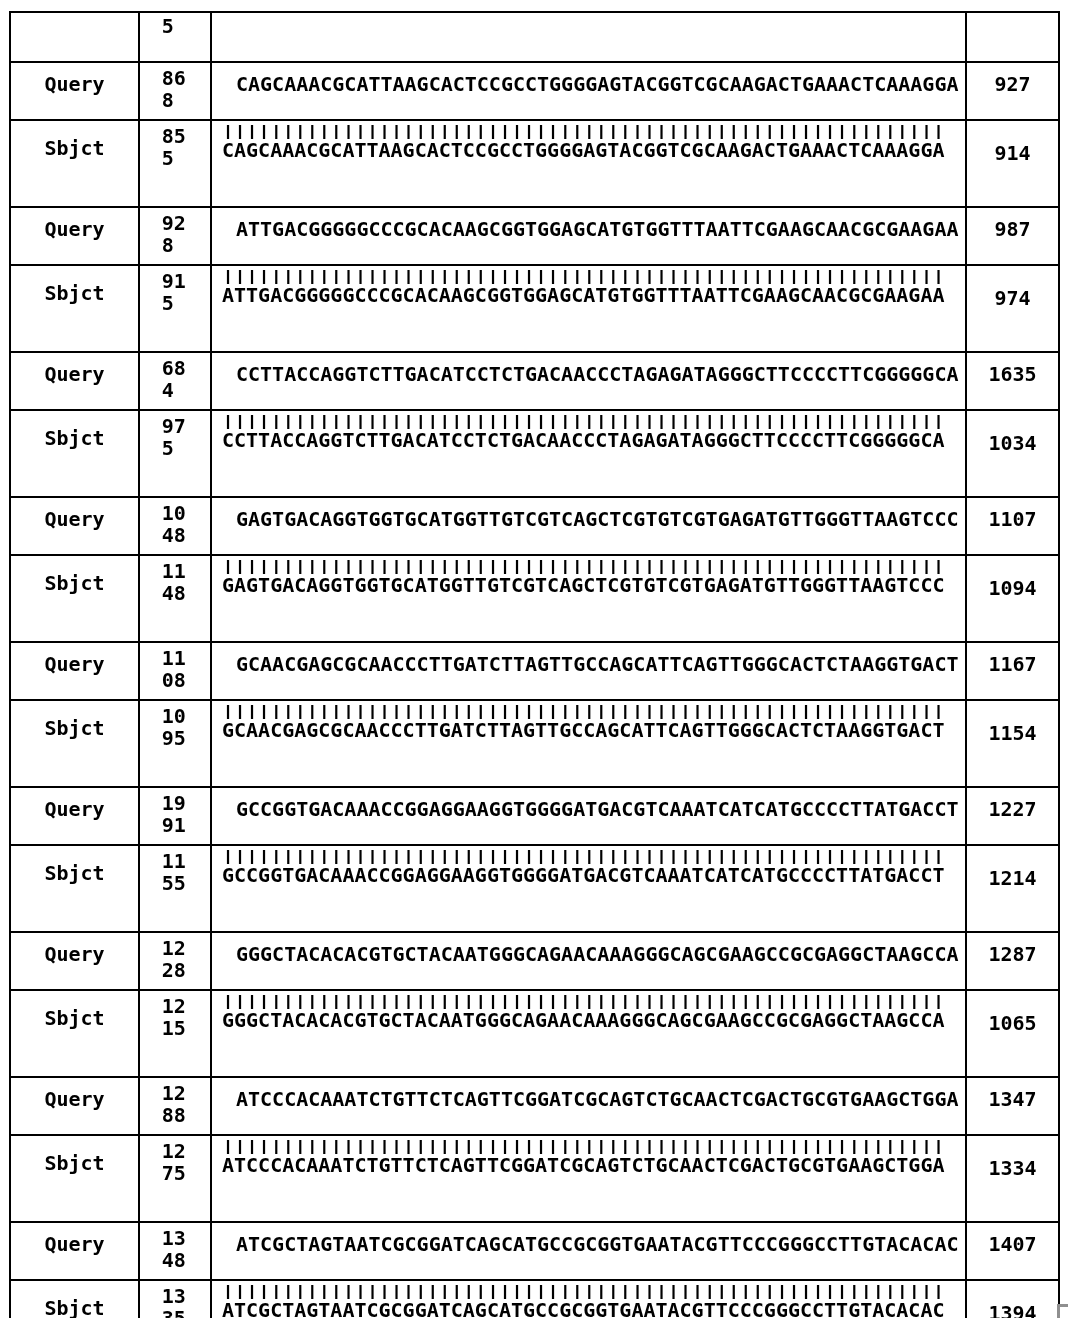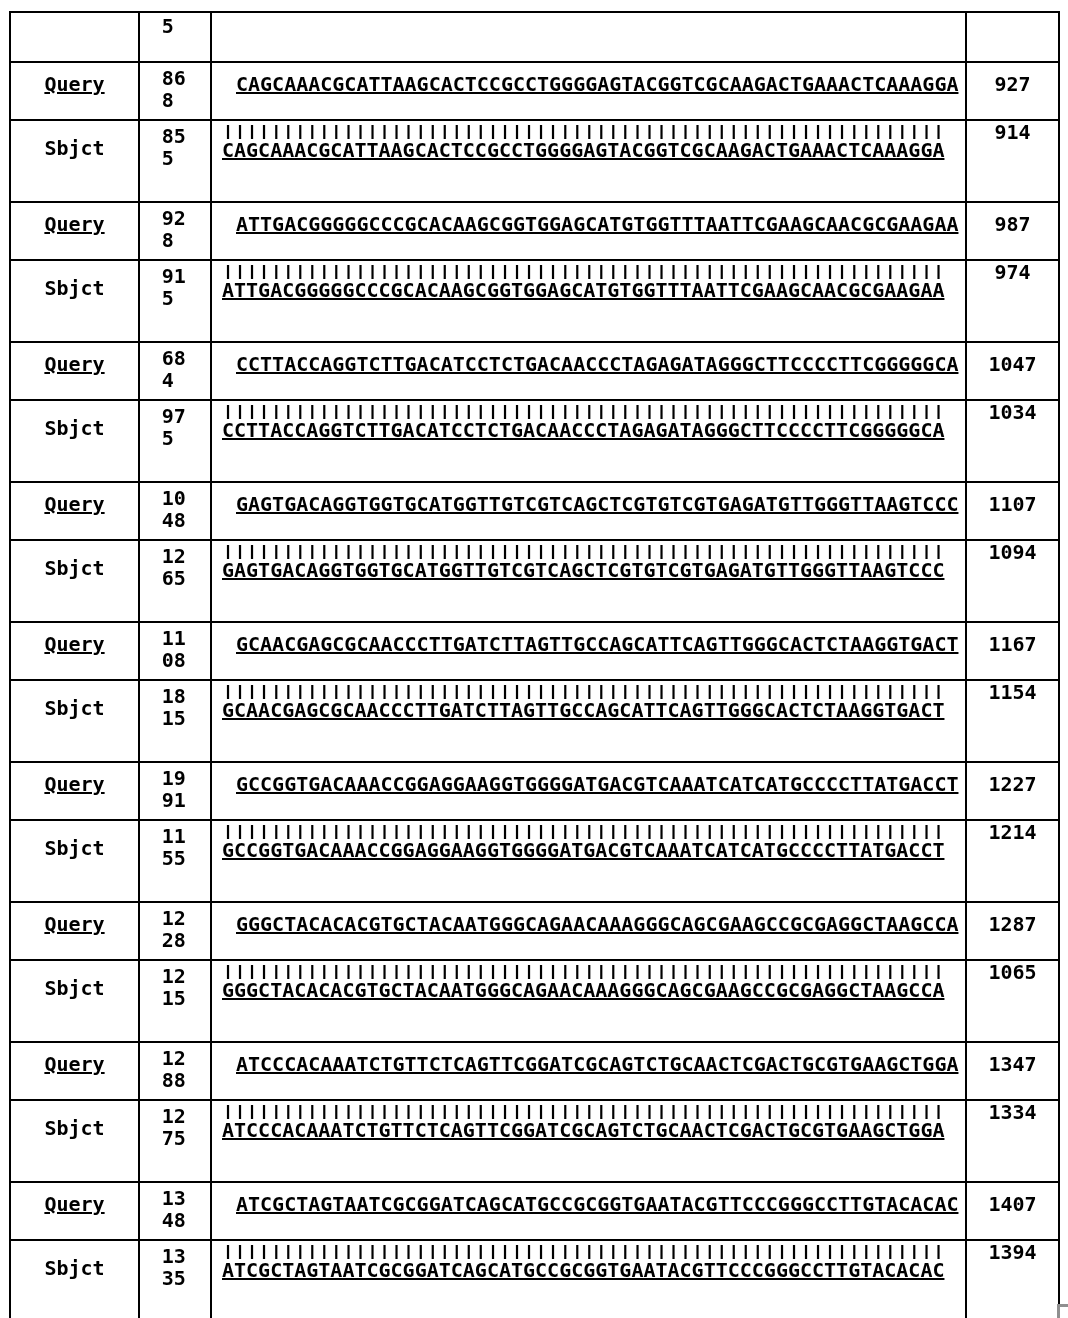--- a/index.html
+++ b/index.html
@@ -27,42 +27,42 @@
     border:2px solid var(--border);
     padding:0;vertical-align:top;overflow:hidden;
     font-size:20px;line-height:22px;
   }
   
   .r-partial td{height:48px;}
   .r-query td{height:46px;}
   .r-sbjct td{height:64px;}
   
   .c-label{text-align:center;}
-  .r-query .c-label{padding-top:10px;text-decoration:underline;}
+  .r-query .c-label{padding-top:10px;}
   .r-sbjct .c-label{padding-top:16px;}
   
   .startnum{
     width:2.2ch;word-break:break-all;text-align:left;
     margin:4px auto 0;line-height:22px;
   }
   .r-partial .startnum{margin-top:2px;}
   
-  .c-seq{padding-left:10px;text-decoration:underline;}
+  .c-seq{padding-left:10px;}
   .r-query .c-seq{padding-top:10px;}
   .seq{white-space:pre;}
   .qseq{margin-left:14px;}
   .bars{
     height:15px;line-height:19px;overflow:hidden;white-space:pre;
     letter-spacing:0;
   }
   .r-sbjct .bars{margin-top:3px;}
   
   .c-end{text-align:center;}
   .r-query .c-end{padding-top:10px;}
-  .r-sbjct .c-end{}
+  .r-sbjct .c-end{padding-top:21px;}
   
   .corner-mark{
     position:absolute;left:1057px;top:1304px;width:11px;height:14px;
     border-top:3px solid var(--mark);border-left:3px solid var(--mark);
   }
 </style>
 </head>
 <body>
 
 <div class="page">
@@ -134,21 +134,21 @@
         </tr>
         <tr class="r-query">
           <td class="c-label"><span>Query</span></td>
           <td class="c-start">
             <div class="startnum">684</div>
           </td>
           <td class="c-seq">
             <div class="seq qseq">CCTTACCAGGTCTTGACATCCTCTGACAACCCTAGAGATAGGGCTTCCCCTTCGGGGGCA</div>
           </td>
           <td class="c-end">
-            <div class="endnum">1047</div>
+            <div class="endnum">1635</div>
           </td>
         </tr>
         <tr class="r-sbjct">
           <td class="c-label"><span>Sbjct</span></td>
           <td class="c-start">
             <div class="startnum">975</div>
           </td>
           <td class="c-seq">
             <div class="bars">||||||||||||||||||||||||||||||||||||||||||||||||||||||||||||</div>
             <div class="seq sseq">CCTTACCAGGTCTTGACATCCTCTGACAACCCTAGAGATAGGGCTTCCCCTTCGGGGGCA</div>
@@ -165,21 +165,21 @@
           <td class="c-seq">
             <div class="seq qseq">GAGTGACAGGTGGTGCATGGTTGTCGTCAGCTCGTGTCGTGAGATGTTGGGTTAAGTCCC</div>
           </td>
           <td class="c-end">
             <div class="endnum">1107</div>
           </td>
         </tr>
         <tr class="r-sbjct">
           <td class="c-label"><span>Sbjct</span></td>
           <td class="c-start">
-            <div class="startnum">1265</div>
+            <div class="startnum">1148</div>
           </td>
           <td class="c-seq">
             <div class="bars">||||||||||||||||||||||||||||||||||||||||||||||||||||||||||||</div>
             <div class="seq sseq">GAGTGACAGGTGGTGCATGGTTGTCGTCAGCTCGTGTCGTGAGATGTTGGGTTAAGTCCC</div>
           </td>
           <td class="c-end">
             <div class="endnum">1094</div>
           </td>
         </tr>
         <tr class="r-query">
@@ -190,21 +190,21 @@
           <td class="c-seq">
             <div class="seq qseq">GCAACGAGCGCAACCCTTGATCTTAGTTGCCAGCATTCAGTTGGGCACTCTAAGGTGACT</div>
           </td>
           <td class="c-end">
             <div class="endnum">1167</div>
           </td>
         </tr>
         <tr class="r-sbjct">
           <td class="c-label"><span>Sbjct</span></td>
           <td class="c-start">
-            <div class="startnum">1815</div>
+            <div class="startnum">1095</div>
           </td>
           <td class="c-seq">
             <div class="bars">||||||||||||||||||||||||||||||||||||||||||||||||||||||||||||</div>
             <div class="seq sseq">GCAACGAGCGCAACCCTTGATCTTAGTTGCCAGCATTCAGTTGGGCACTCTAAGGTGACT</div>
           </td>
           <td class="c-end">
             <div class="endnum">1154</div>
           </td>
         </tr>
         <tr class="r-query">

